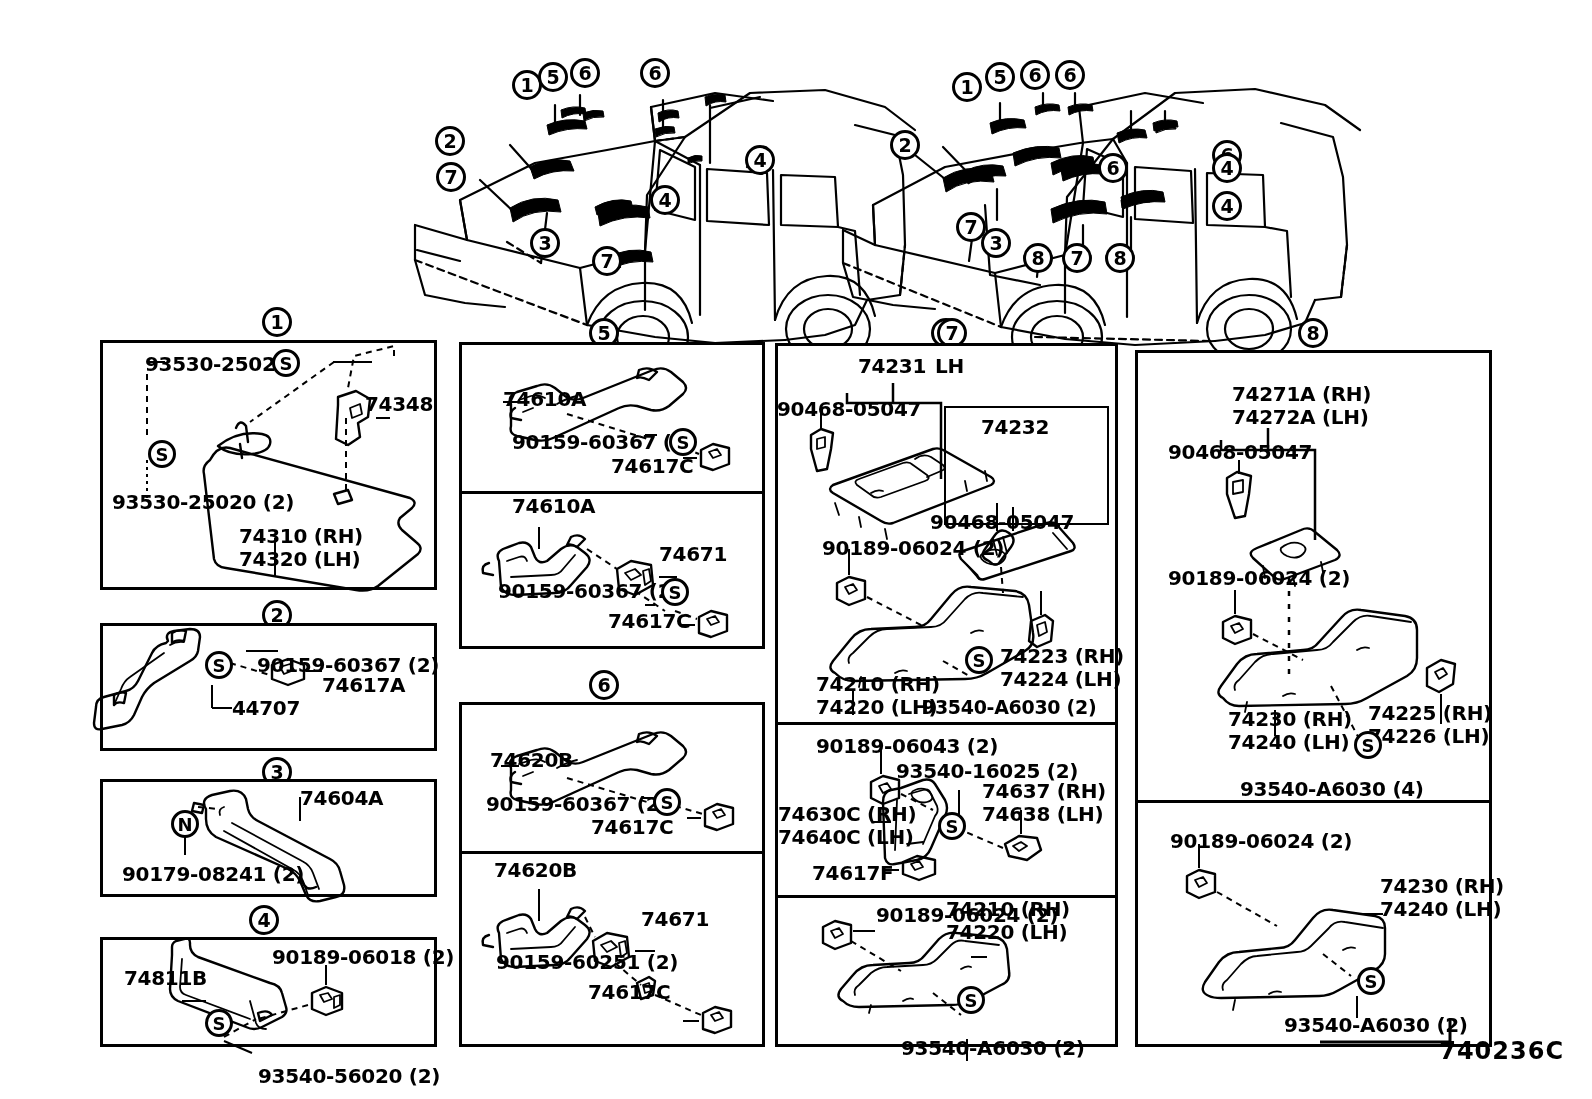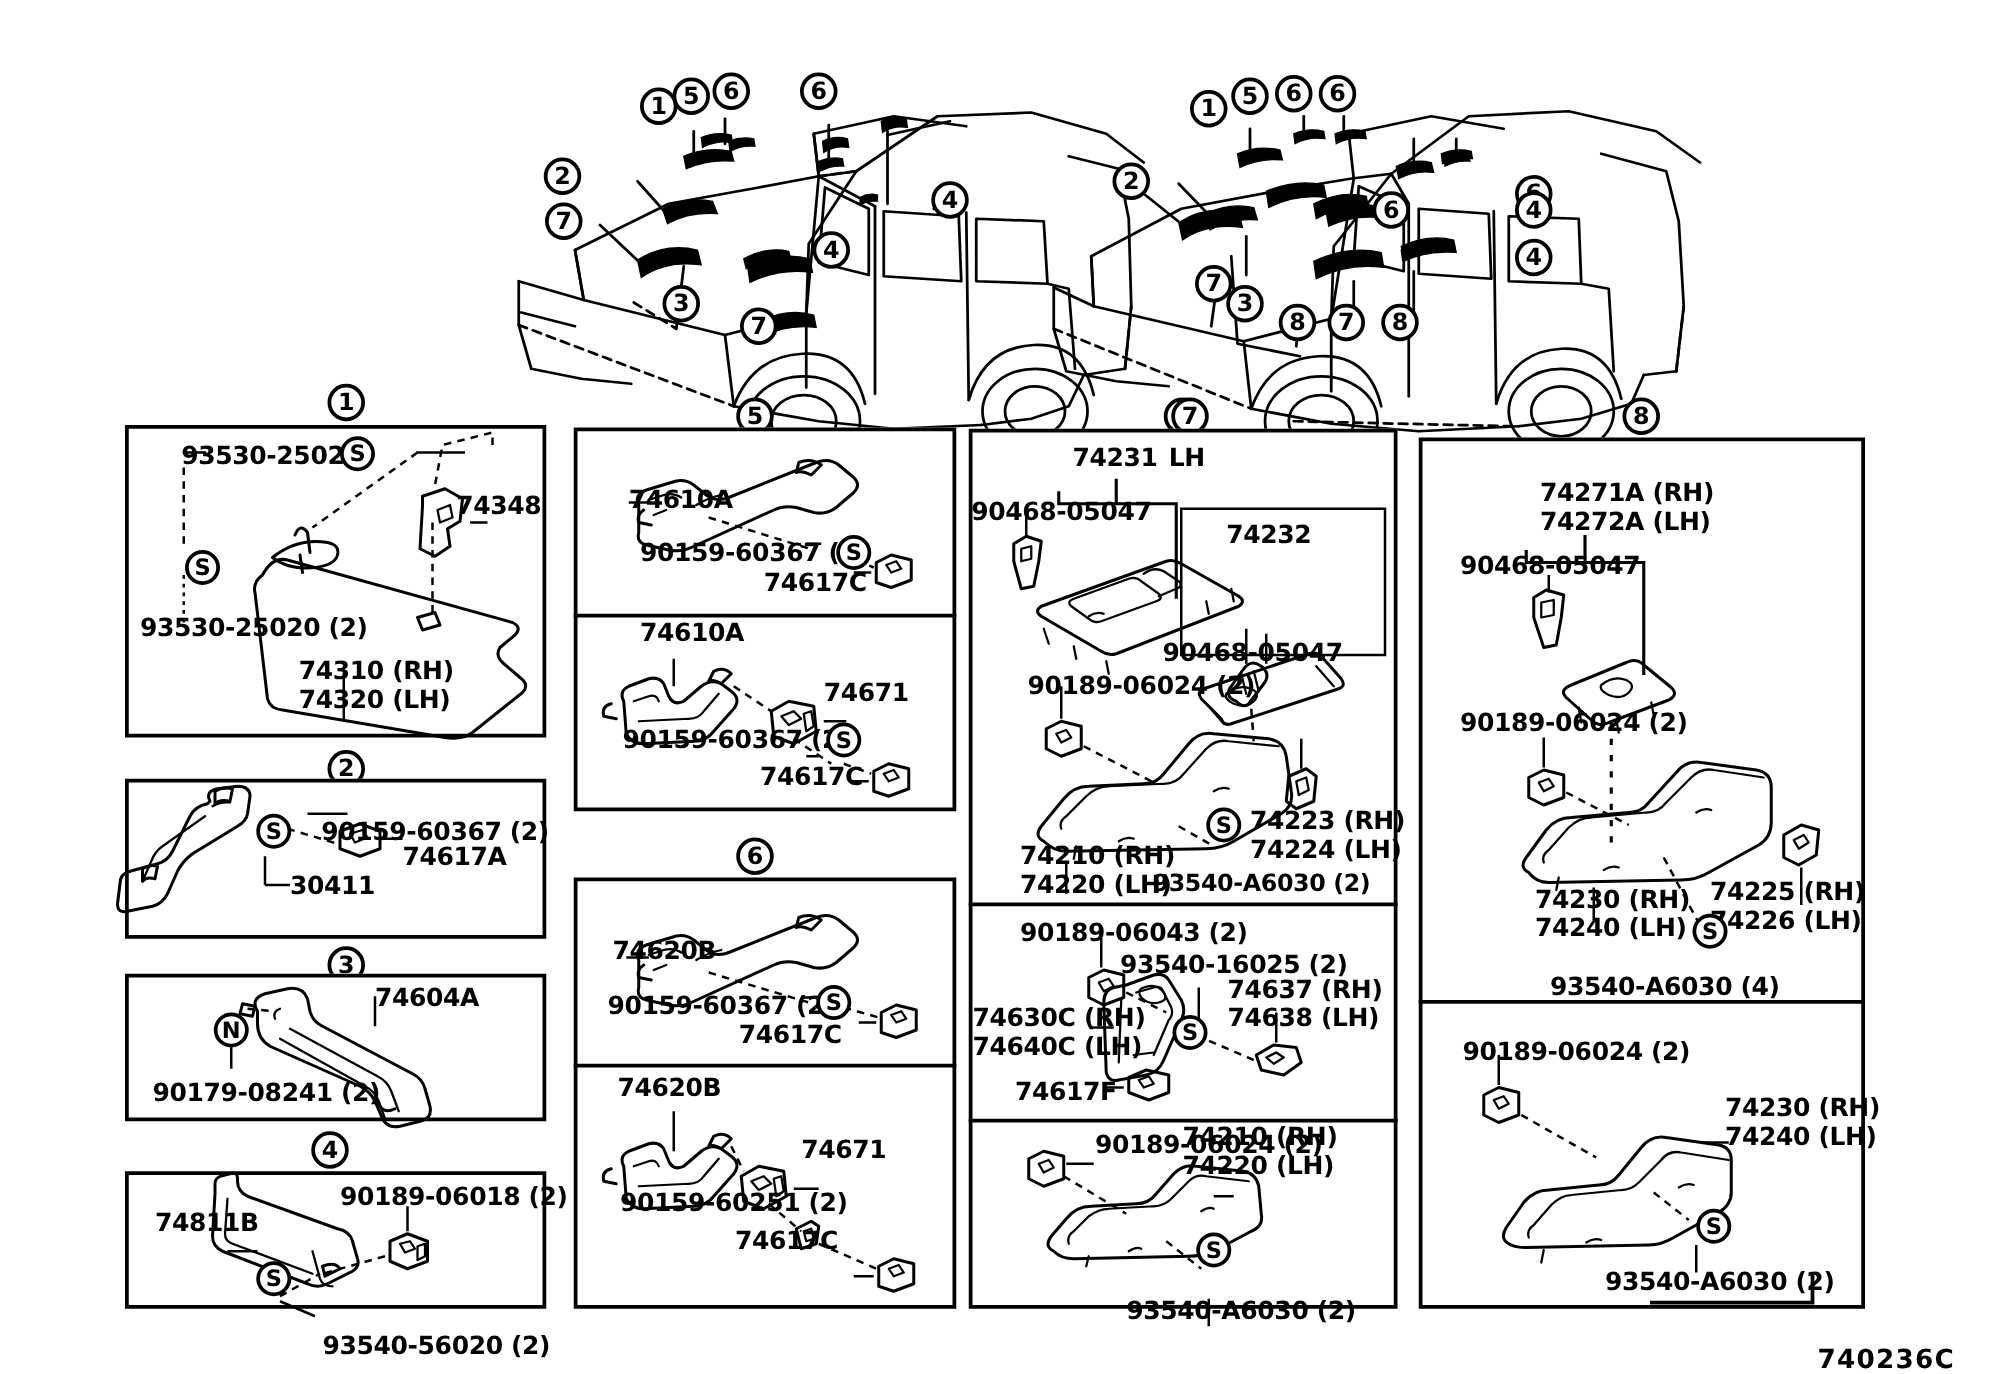--- a/index.html
+++ b/index.html
@@ -16,21 +16,21 @@
            font-size:19px;font-weight:bold;background:#fff;}
   .sym{position:absolute;width:28px;height:28px;border:3px solid #000;border-radius:50%;
        box-sizing:border-box;display:flex;align-items:center;justify-content:center;
        font-size:18px;font-weight:bold;background:#fff;}
   svg{position:absolute;overflow:visible;}
   .shape{fill:none;stroke:#000;stroke-width:2.4;stroke-linejoin:round;stroke-linecap:round;}
   .shape.thin{stroke-width:1.8;}
   .veh{fill:none;stroke:#000;stroke-width:2.2;stroke-linejoin:round;stroke-linecap:round;}
   .veh.d{stroke-dasharray:7 5;}
   .vfill{fill:#000;stroke:#000;stroke-width:1;}
-  #diagid{position:absolute;right:28px;bottom:0;font-size:21px;font-weight:bold;letter-spacing:1px;}
+  #diagid{position:absolute;right:28px;bottom:34px;font-size:24px;font-weight:bold;letter-spacing:1px;}
   .corner{position:absolute;}
 </style>
 </head>
 <body>
 
 <svg style="left:355px;top:45px;width:430px;height:280px;">
   <g class="veh">
 
     <path d="M112 195 L105 155 L180 118 L252 105 L300 96 L330 92"></path>
     <path d="M60 180 L60 215 L70 250 L110 258 L150 262"></path>
@@ -258,21 +258,21 @@
     <line x1="146" y1="28" x2="178" y2="28"></line>
     <line x1="206" y1="48" x2="222" y2="48"></line>
   </g>
   <g stroke="#000" stroke-width="2" fill="none" stroke-dasharray="6 5">
     <path d="M130 40 L170 52"></path>
   </g>
 </svg>
 <div class="sym" style="left:205px;top:651px;">S</div>
 <div class="lbl pt" style="left:257px;top:653px;">90159-60367 (2)</div>
 <div class="lbl pt" style="left:306px;top:673px;margin-left:16px;">74617A</div>
-<div class="lbl pt" style="left:232px;top:696px;">30411</div>
+<div class="lbl pt" style="left:232px;top:696px;">44707</div>
 
 <div class="circnum" style="left:262px;top:757px;">3</div>
 <div class="panel" style="left:100px;top:779px;width:337px;height:118px;"></div>
 <svg style="left:100px;top:779px;width:337px;height:118px;">
   <path class="shape" d="M106 30 q-6 -10 6 -14 l18 -4 q12 -2 16 8 l2 10 q2 8 10 12 l72 38 q8 4 10 12 l4 14 q2 10 -8 12 l-16 4 q-10 2 -14 -6 l-6 -14 q-4 -8 -12 -12 L116 58 q-10 -6 -10 -18 Z"></path>
   <path class="shape thin" d="M120 36 q-2 -6 4 -8"></path>
   <path class="shape thin" d="M132 44 l70 38 q8 4 11 12 l6 16"></path>
   <path class="shape thin" d="M124 52 l68 38 q8 4 11 12 l5 14"></path>
   <path class="shape" d="M104 26 l-10 -2 l-2 8 l10 2 Z"></path>
   <path class="shape" d="M216 108 q-8 4 -12 -2 l-4 -8"></path>

